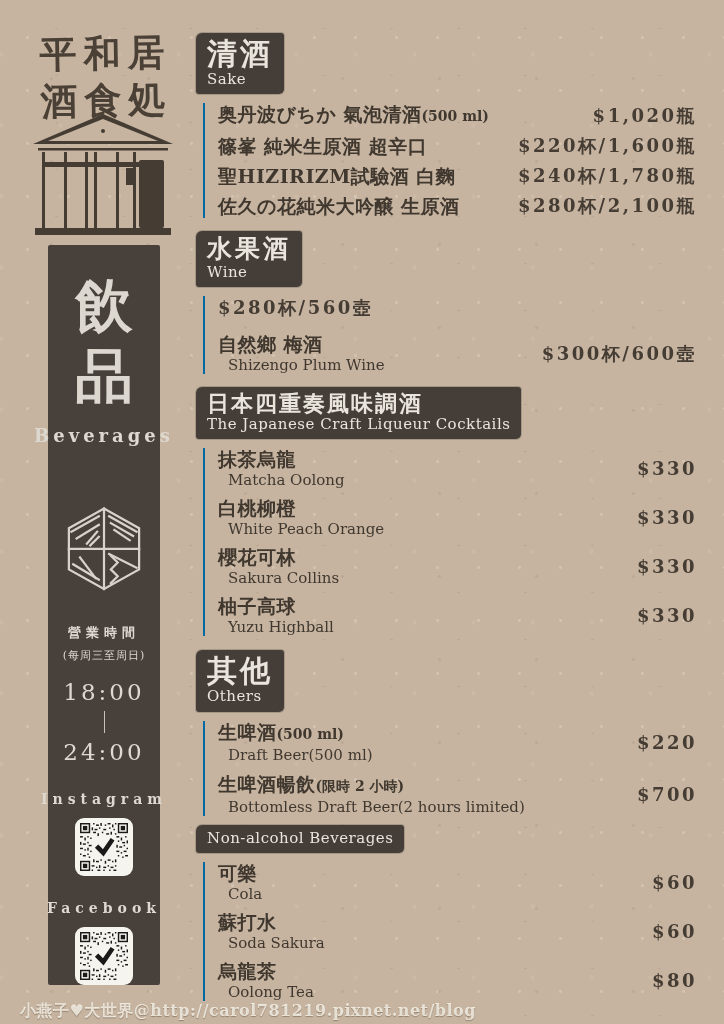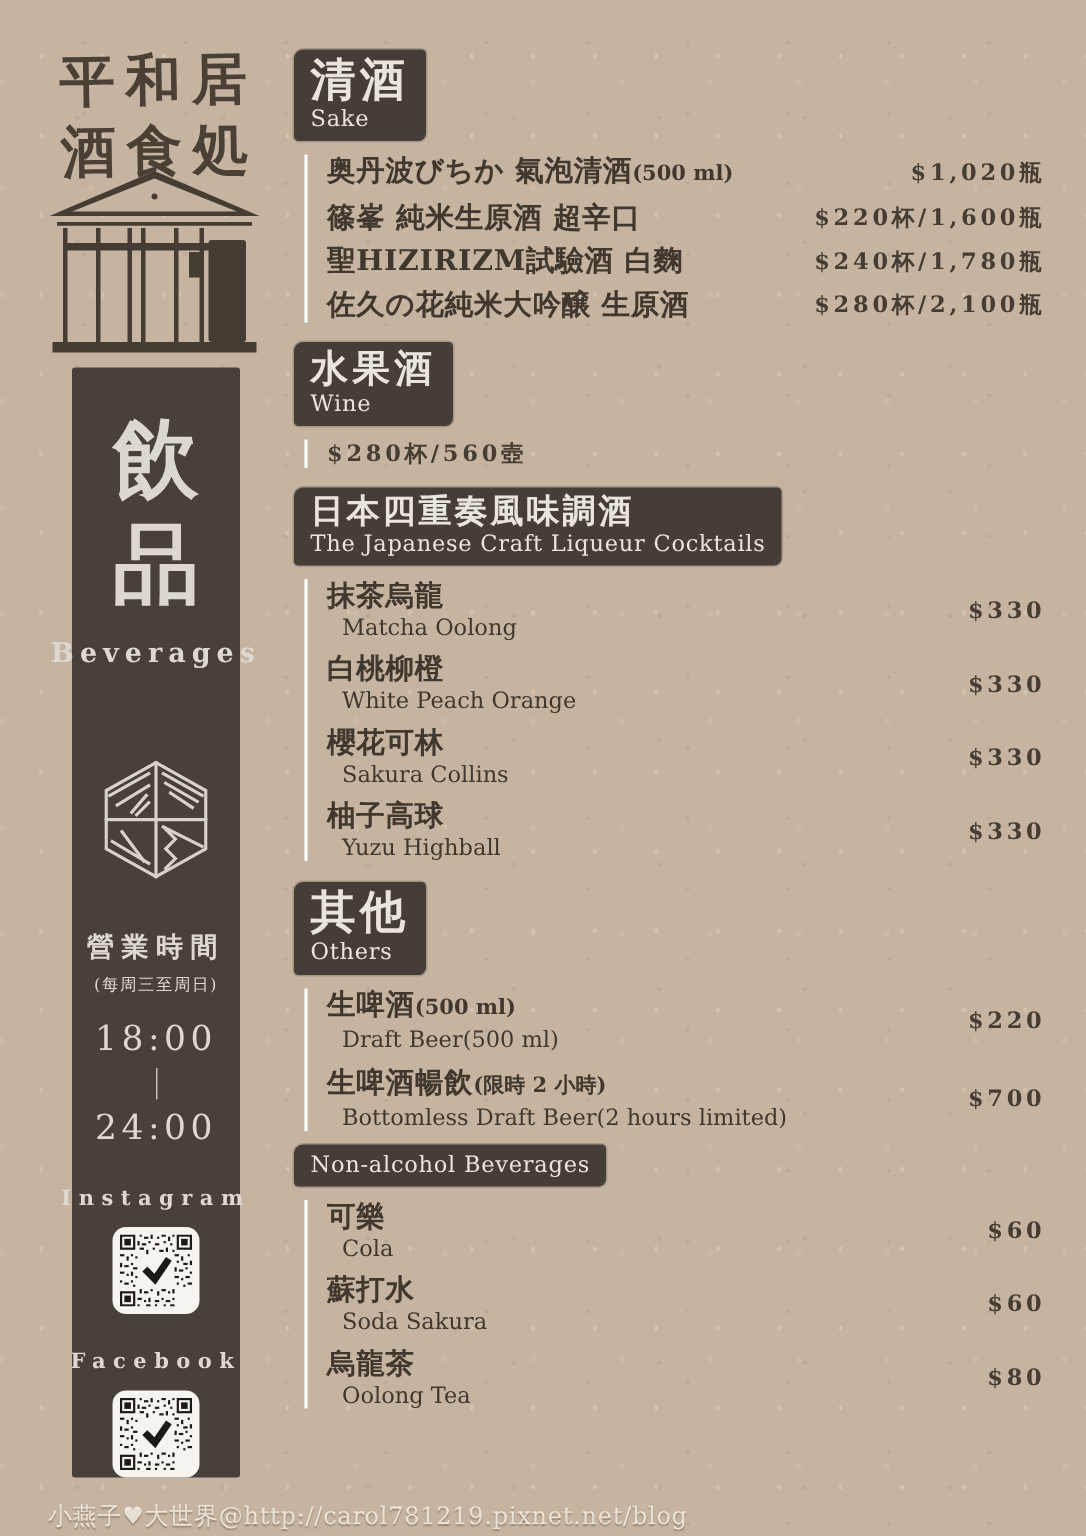--- a/index.html
+++ b/index.html
@@ -28,21 +28,21 @@
     position:absolute; left:48px; top:245px; width:112px; height:740px;
     background:#47403b; border-radius:2px;
     display:flex; flex-direction:column; align-items:center;
     color:#ded9d0;
   }
   .b-char { font-size:58px; line-height:1; font-weight:700; color:#ddd8cf; }
   .b-char1 { margin-top:32px; }
   .b-char2 { margin-top:12px; }
   .b-sub { margin-top:20px; font-size:18px; font-weight:700; letter-spacing:4px; }
   .crest { margin-top:60px; width:92px; height:92px; }
-  .hours-title { margin-top:32px; font-size:18px; font-weight:700; letter-spacing:5px; }
+  .hours-title { margin-top:32px; font-size:13px; font-weight:700; letter-spacing:5px; }
   .hours-note { margin-top:6px; font-size:11px; letter-spacing:1px; }
   .hours-time { margin-top:16px; font-size:23px; letter-spacing:3px; font-weight:400; }
   .vline { margin-top:6px; width:1px; height:24px; background:rgba(222,217,208,.85); }
   .hours-time2 { margin-top:6px; }
   .sns-label { font-size:14px; font-weight:700; letter-spacing:5px; }
   .sns-ig { margin-top:26px; }
   .sns-fb { margin-top:24px; }
   .qr-box { margin-top:11px; width:58px; height:58px; background:#f6f4ef; border-radius:9px; padding:5px; }
   .qr-box svg { width:100%; height:100%; }
 
@@ -57,35 +57,35 @@
   .badge-en  { font-size:15px; letter-spacing:.5px; line-height:1.15; margin-top:1px; }
   .sec-cocktails .badge-cjk { font-size:22px; letter-spacing:2px; }
   .sec-wine .badge-cjk, .sec-nonalc .badge-cjk { font-size:25px; }
 
   .sec-sake      { margin-top:33px; }
   .sec-wine      { margin-top:13px; }
   .sec-cocktails { margin-top:12px; }
   .sec-others    { margin-top:14px; }
   .sec-nonalc    { margin-top:5px;  }
 
-  .items { margin-top:9px; margin-left:7px; border-left:2px solid #ffffff;
+  .items { margin-top:9px; margin-left:7px; border-left:2px solid #0369a1;
            padding-left:13px; padding-right:8px; }
   .item { display:flex; justify-content:space-between; align-items:center; }
   .sec-sake .item      { margin-bottom:6px; }
   .sec-wine .item      { margin-bottom:13px; }
   .sec-cocktails .item { margin-bottom:8px; }
   .sec-others .item    { margin-bottom:9px; }
   .sec-nonalc .item    { margin-bottom:8px; }
   .item-name { font-size:19px; font-weight:700; color:#40382f; line-height:23px; letter-spacing:.5px; }
   .item-note { font-size:14px; font-weight:700; letter-spacing:0; }
   .item-en   { font-size:15px; color:#40382f; line-height:18px; padding-left:10px; }
-  .item-price{ font-size:15px; font-weight:700; letter-spacing:2.5px; color:#453c33; white-space:nowrap; }
+  .item-price{ font-size:18px; font-weight:700; letter-spacing:2.5px; color:#453c33; white-space:nowrap; }
 
   
-  .watermark { position:absolute; left:32px; bottom:2px; font-size:16px; font-weight:400;
+  .watermark { position:absolute; left:20px; bottom:2px; font-size:16px; font-weight:700;
     color:rgba(250,246,238,.8); text-shadow:0 1px 1px rgba(90,70,50,.45); letter-spacing:.5px; }
 
   .svg-defs { position:absolute; width:0; height:0; }
 </style>
 </head>
 <body>
 
 <svg class="svg-defs" aria-hidden="true">
   <defs>
     <g id="qr-pattern" fill="#1c1a18">
@@ -267,20 +267,27 @@
 
   <div class="section sec-wine">
     <div class="badge">
       <div class="badge-cjk">水果酒</div>
       <div class="badge-en">Wine</div>
     </div>
     <div class="items">
       <div class="item">
         <div class="item-price">$280杯/560壺</div>
       </div>
+      <div class="item">
+        <div class="item-text">
+          <div class="item-name">自然鄉 梅酒</div>
+          <div class="item-en">Shizengo Plum Wine</div>
+        </div>
+        <div class="item-price">$300杯/600壺</div>
+      </div>
     </div>
   </div>
 
   <div class="section sec-cocktails">
     <div class="badge">
       <div class="badge-cjk">日本四重奏風味調酒</div>
       <div class="badge-en">The Japanese Craft Liqueur Cocktails</div>
     </div>
     <div class="items">
       <div class="item">

